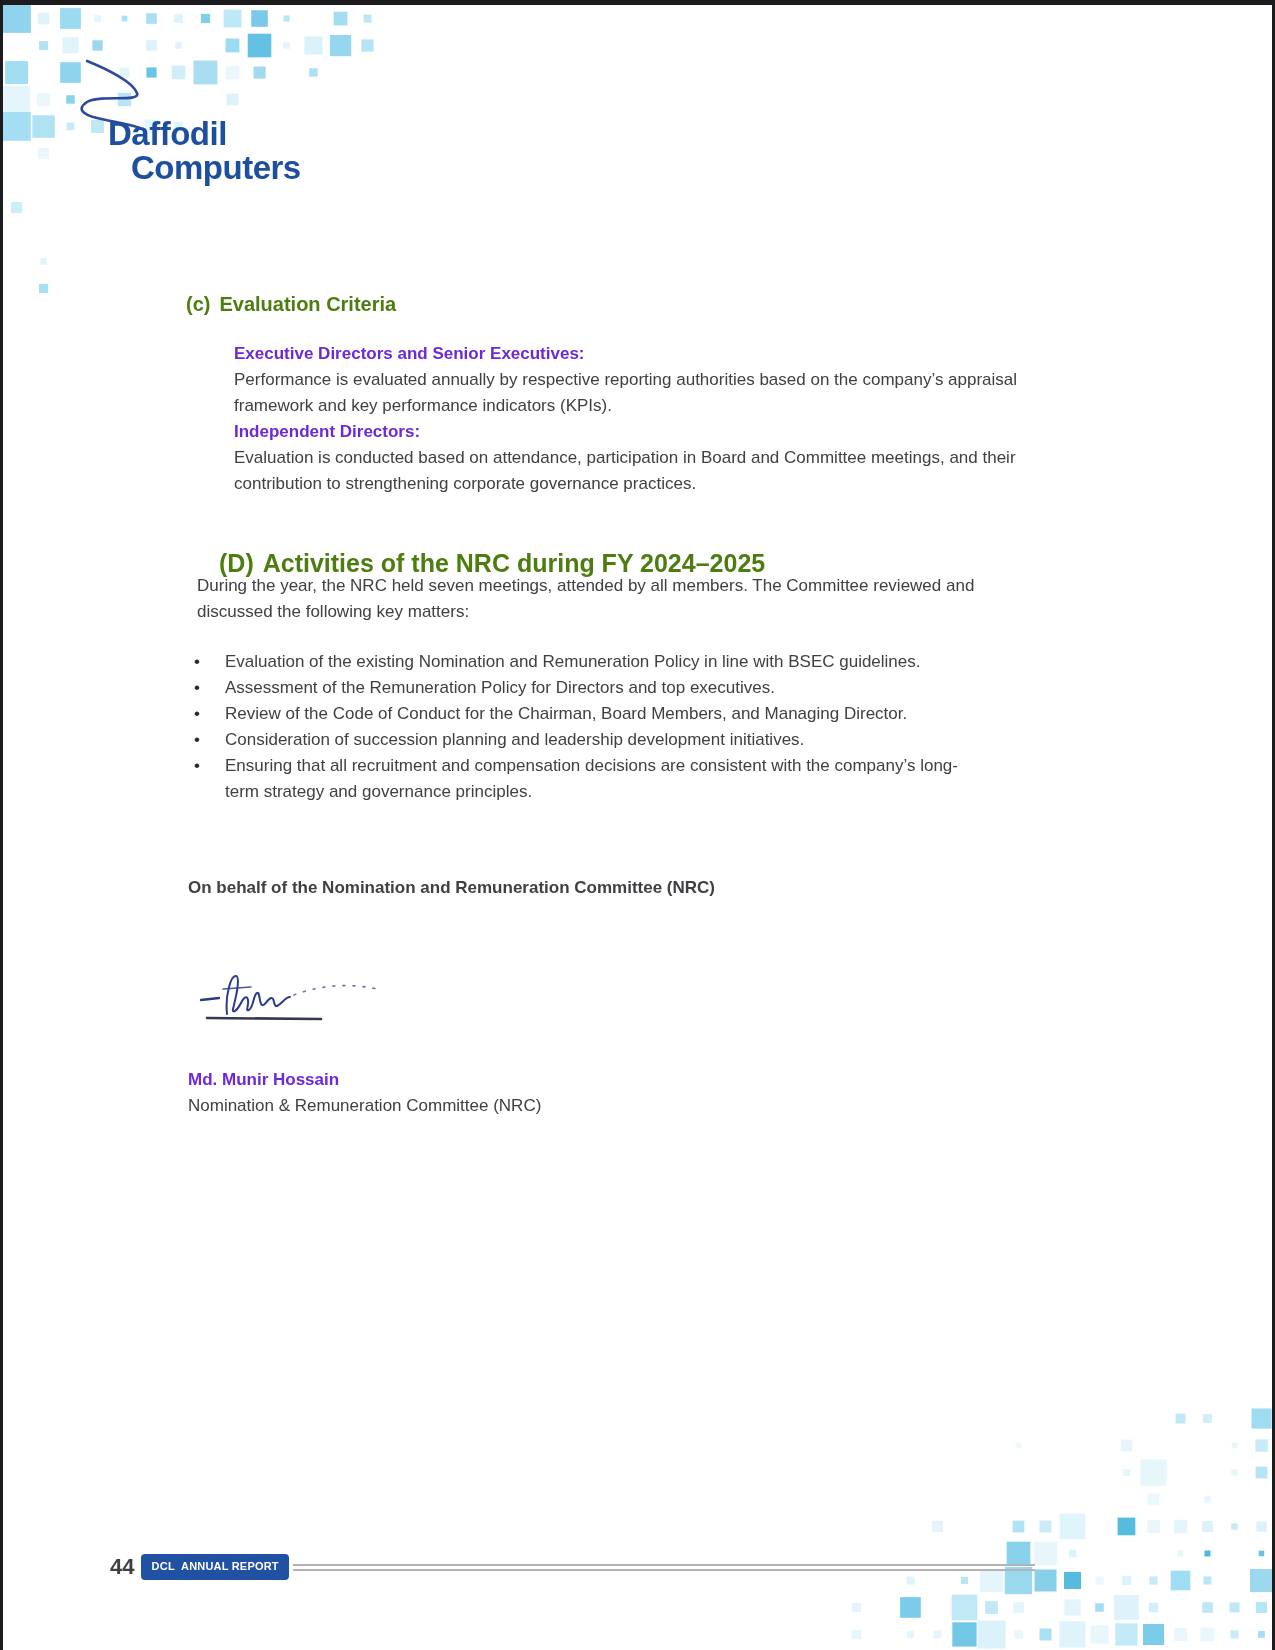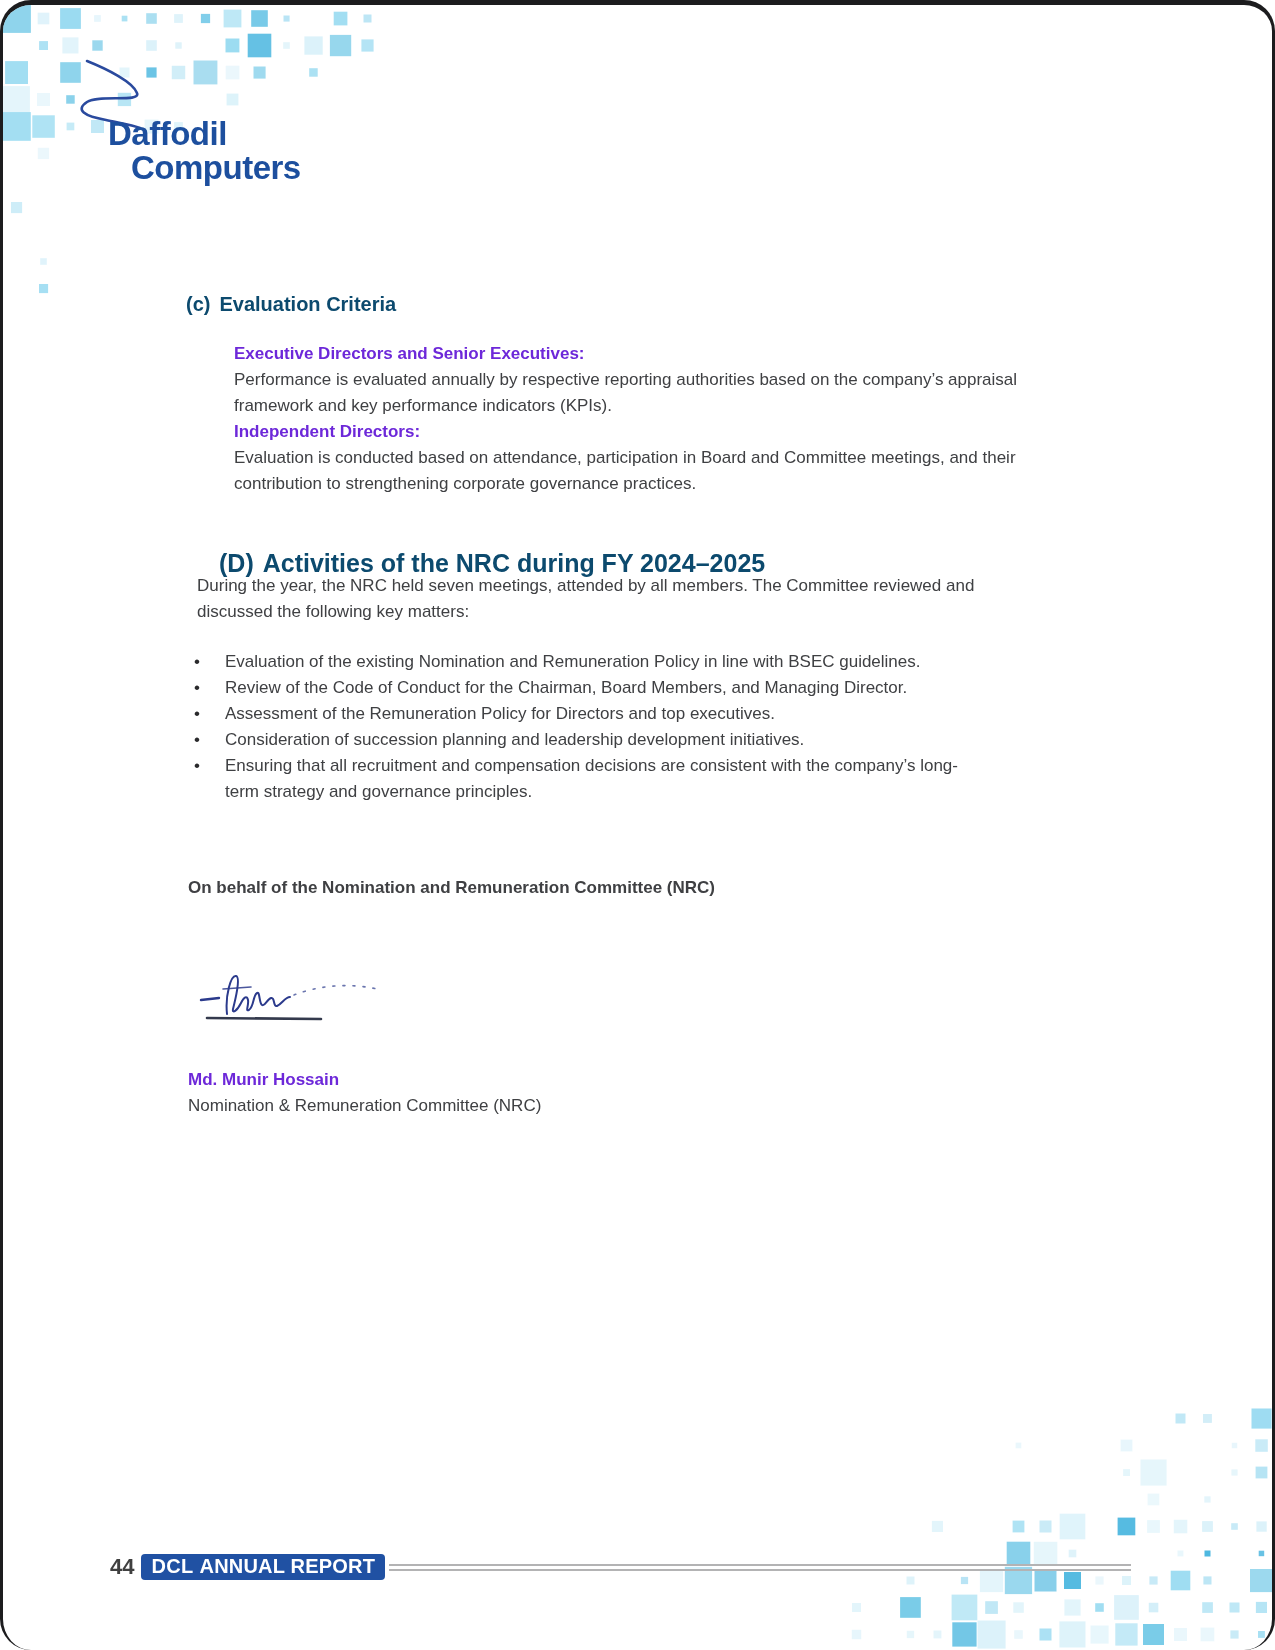--- a/index.html
+++ b/index.html
@@ -1,39 +1,39 @@
 <!DOCTYPE html>
 <html><head>
 <meta charset="utf-8">
 <style>
   html,body{margin:0;padding:0;background:#ffffff;}
   #page{
     position:relative; width:1275px; height:1650px; background:#ffffff;
     overflow:hidden; box-sizing:border-box;
     border-top:5px solid #1c1c1e; border-left:3px solid #1c1c1e; border-right:3px solid #1c1c1e;
-    font-family:"Liberation Sans", sans-serif; color:#3f4043;border-radius:31px;
+    font-family:"Liberation Sans", sans-serif; color:#3f4043;
   }
   .abs{position:absolute;}
   
   .logo-line{color:#1d4f9e; font-weight:800; font-size:33px; letter-spacing:-0.5px; line-height:1;}
   
-  .sec-heading{color:#0c4a6e; font-weight:700; font-size:20px; line-height:1.2; white-space:nowrap;}
+  .sec-heading{color:#4d7c0f; font-weight:700; font-size:20px; line-height:1.2; white-space:nowrap;}
   .sec-heading .lbl{margin-right:9px;}
   
   .body-block{font-size:17px; line-height:26px; color:#3f4043;}
   .bold-sub{font-weight:700; color:#6d28d9;}
   
   ul.bullets{list-style:none; margin:0; padding:0; font-size:17px; line-height:26px;}
   ul.bullets li{position:relative; padding-left:34px; max-width:745px;}
   ul.bullets li::before{content:"\2022"; position:absolute; left:3px; top:0; color:#2a2a2c;}
   
   .pagenum{font-size:22px; font-weight:700; color:#404040; line-height:26px;}
   .badge{
     display:inline-flex; align-items:center; background:#2051a3; color:#ffffff;
-    border-radius:4px; padding:3px 10px 4px 10px; font-size:20px; line-height:19px; white-space:nowrap;
+    border-radius:4px; padding:3px 10px 4px 10px; font-size:11px; line-height:19px; white-space:nowrap;
   }
   .badge .b1{font-weight:800; margin-right:6px; letter-spacing:0.3px;}
   .badge .b2{font-weight:600; letter-spacing:0.2px;}
   .double-rule{height:3px; border-top:2px solid #b3b3b4; border-bottom:2px solid #b3b3b4;}
   svg{display:block;}
 </style>
 </head>
 <body>
 
 <div id="page">
@@ -178,22 +178,22 @@
   </div>
 
   <div class="abs sec-heading" style="left:184px; top:543px; font-size:25px;margin-left:32px;">
     <span class="lbl">(D)</span><span>Activities of the NRC during FY 2024–2025</span>
   </div>
 
   <div class="abs body-block" style="left:194px; top:568px; max-width:828px;">During the year, the NRC held seven meetings, attended by all members. The Committee reviewed and discussed the following key matters:</div>
 
   <ul class="abs bullets" style="left:188px; top:644px;">
     <li>Evaluation of the existing Nomination and Remuneration Policy in line with BSEC guidelines.</li>
+    <li>Assessment of the Remuneration Policy for Directors and top executives.</li>
     <li>Review of the Code of Conduct for the Chairman, Board Members, and Managing Director.</li>
-    <li>Assessment of the Remuneration Policy for Directors and top executives.</li>
     <li>Consideration of succession planning and leadership development initiatives.</li>
     <li>Ensuring that all recruitment and compensation decisions are consistent with the company’s long-term strategy and governance principles.</li>
   </ul>
 
   <div class="abs body-block" style="left:185px; top:870px;font-weight:bold;">On behalf of the Nomination and Remuneration Committee (NRC)</div>
 
   <svg class="abs" style="left:196px; top:962px;" width="210" height="60" viewBox="0 0 210 60">
     <path d="M 2 33 L 20 31" fill="none" stroke="#2b3a8c" stroke-width="2.4" stroke-linecap="round"></path>
     <path d="M 28 47 C 26 28, 32 8, 37 9 C 42 10, 36 34, 34 42 C 33 47, 38 44, 42 36 C 45 30, 48 28, 49 33 C 50 38, 46 45, 50 43 C 55 40, 54 28, 58 26 C 61 24, 60 36, 63 38 C 66 40, 68 32, 72 31 C 76 30, 74 40, 78 39 C 83 37, 86 30, 91 30" fill="none" stroke="#2b3a8c" stroke-width="2" stroke-linecap="round"></path>
     <path d="M 24 22 L 52 20" fill="none" stroke="#2b3a8c" stroke-width="1.6" stroke-linecap="round" opacity="0.85"></path>

